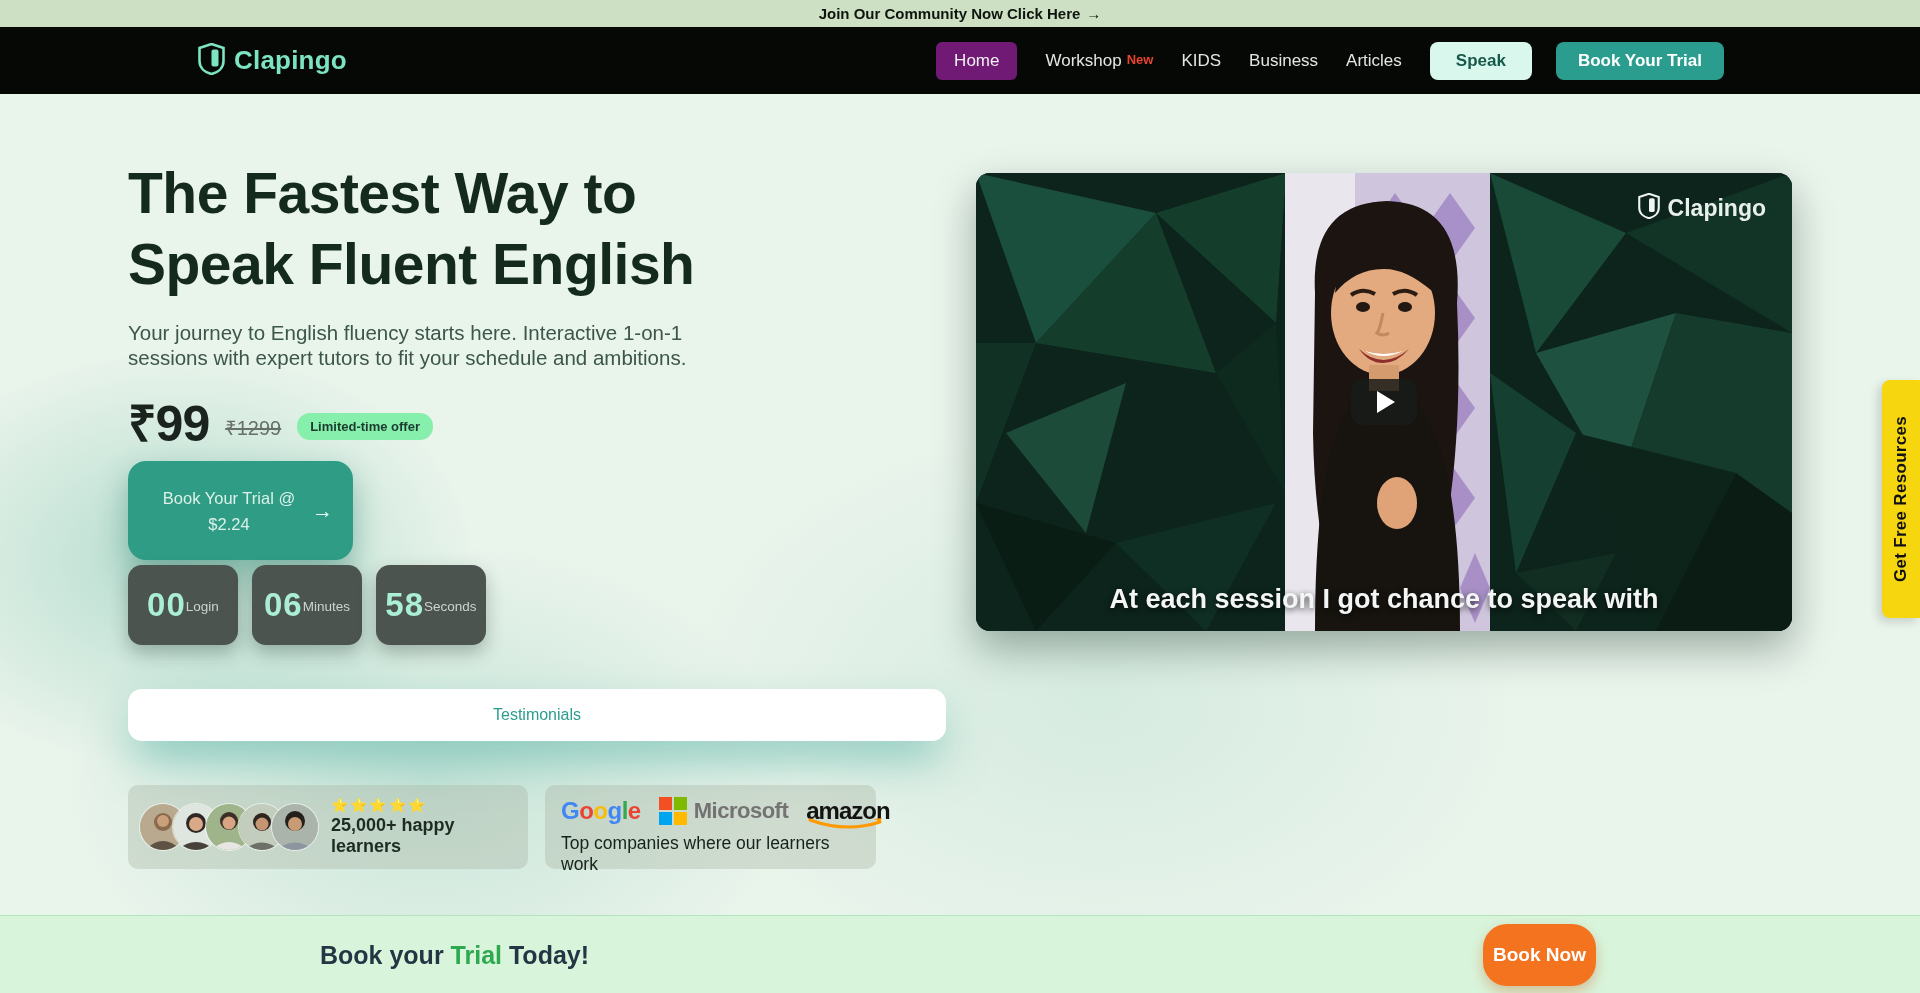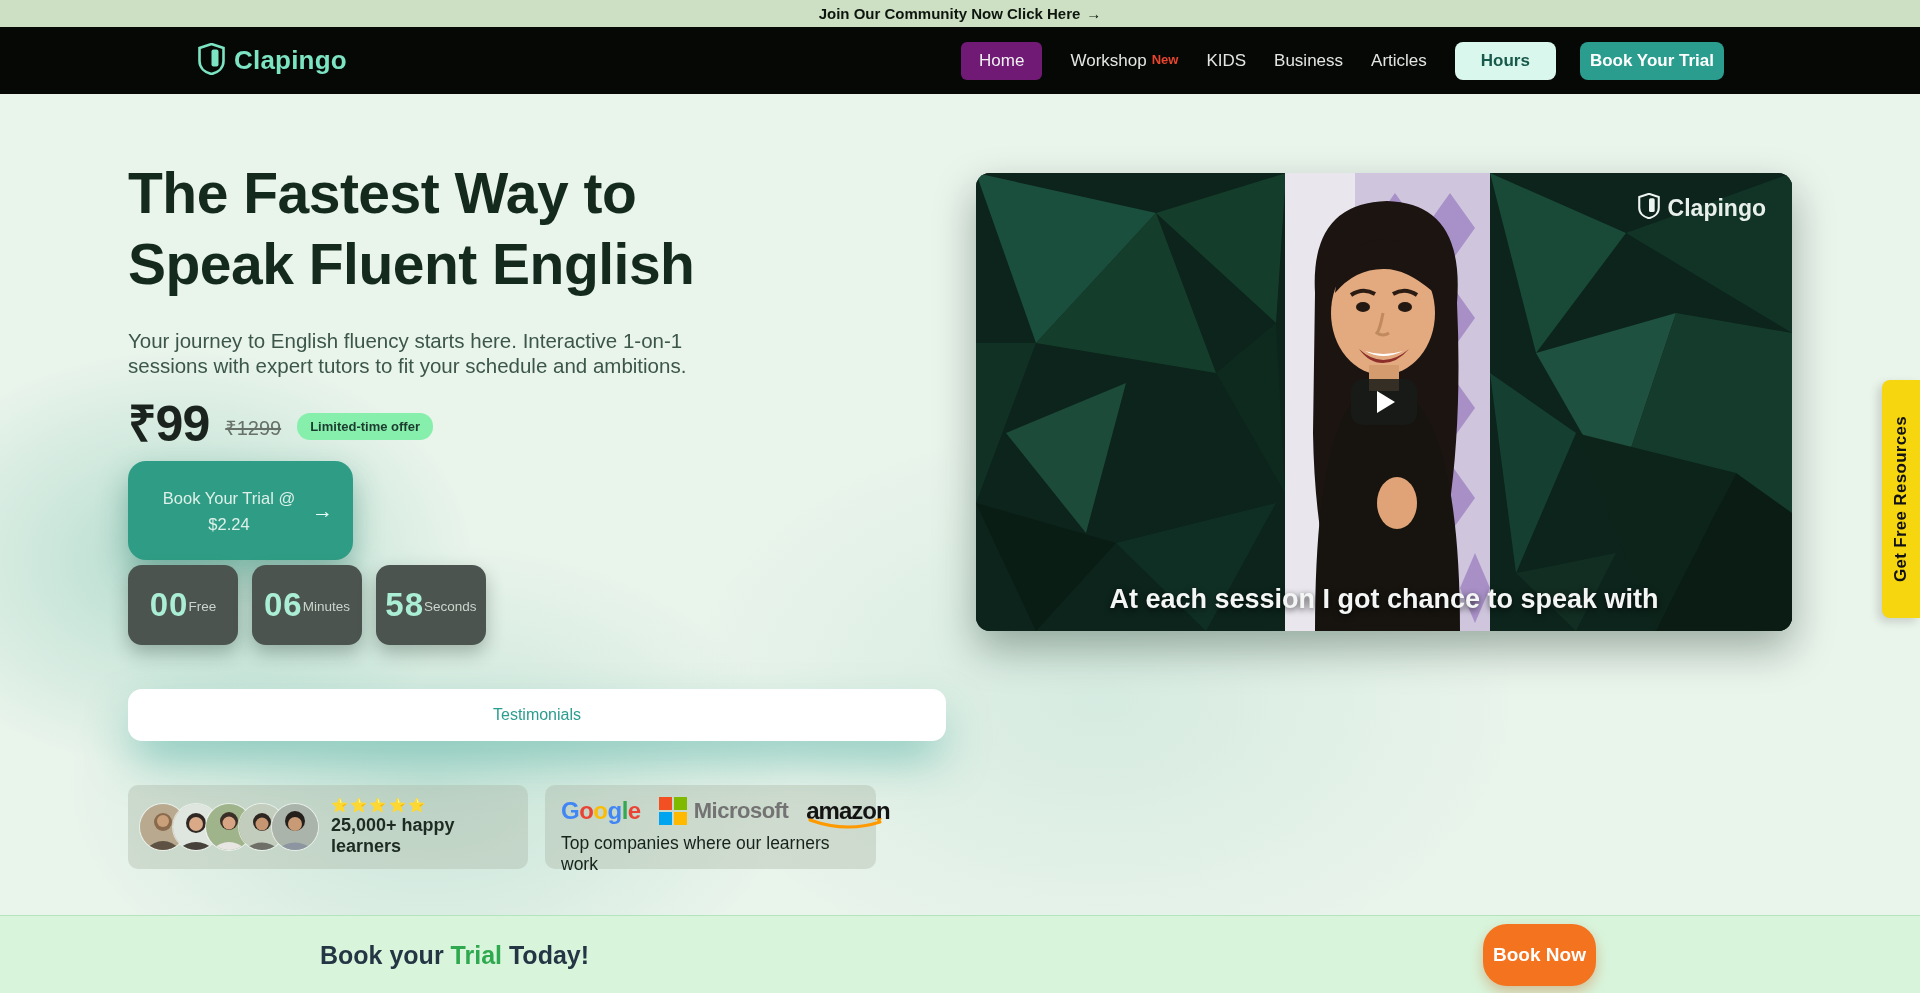--- a/index.html
+++ b/index.html
@@ -34,30 +34,30 @@
   .nav-link.active {
     background:#701a75; color:#f0f2f1; padding:9px 18px; border-radius:6px;
   }
   .nav-badge { color:#e8442e; font-size:13px; font-weight:700; margin-left:5px; vertical-align:2px; }
   .btn-login {
     background:#d9f7ec; color:#17594a; font-size:17px; font-weight:600;
     padding:9px 26px; border-radius:8px; border:none; cursor:pointer;
   }
   .btn-booktrial {
     background:#2a9d8f; color:#ffffff; font-size:17px; font-weight:600;
-    padding:9px 10px; border-radius:8px; border:none; cursor:pointer; margin-left:-4px;
+    padding:9px 22px; border-radius:8px; border:none; cursor:pointer; margin-left:-4px;
   }
 
   
   .hero-title {
     position:absolute; left:128px; top:158px; width:720px;
     font-size:57px; line-height:71px; font-weight:700; color:#142a1c; letter-spacing:-0.5px;
   }
   .hero-sub {
-    position:absolute; left:128px; top:328px; width:620px;
+    position:absolute; left:128px; top:320px; width:620px;
     font-size:20.5px; line-height:25px; color:#3c564a;
   }
   .price-row { position:absolute; left:128px; top:388px; display:flex; align-items:center; gap:16px; }
   .price-now { font-size:50px; font-weight:800; color:#1a231e; letter-spacing:-1px; }
   .price-old { font-size:20px; color:#67716a; text-decoration:line-through; margin-top:10px; }
   .offer-pill {
     background:#86efac; color:#1c3a2e; font-size:13px; font-weight:700;
     padding:6px 13px; border-radius:13px; margin-top:8px; white-space:nowrap;
   }
   .cta {
@@ -186,21 +186,21 @@
     <span class="brand-text">Clapingo</span>
   </div>
   <div class="nav-right">
     <span class="nav-link active">Home</span>
     <span class="nav-link">
       <span>Workshop</span><span class="nav-badge">New</span>
     </span>
     <span class="nav-link">KIDS</span>
     <span class="nav-link">Business</span>
     <span class="nav-link">Articles</span>
-    <button class="btn-login">Hours</button>
+    <button class="btn-login">Speak</button>
     <button class="btn-booktrial">Book Your Trial</button>
   </div>
 </div>
 
 <h1 class="hero-title">
   <span>The Fastest Way to</span><br>
   <span>Speak Fluent English</span>
 </h1>
 <p class="hero-sub">Your journey to English fluency starts here. Interactive 1-on-1 sessions with expert tutors to fit your schedule and ambitions.</p>
 
@@ -214,21 +214,21 @@
   <span class="cta-text">
     <span>Book Your Trial @</span><br>
     <span>$2.24</span>
   </span>
   <span class="cta-arrow">→</span>
 </button>
 
 <div class="countdown">
   <div class="cd-box">
     <span class="cd-num">00</span>
-    <span class="cd-label">Free</span>
+    <span class="cd-label">Login</span>
   </div>
   <div class="cd-box">
     <span class="cd-num">06</span>
     <span class="cd-label">Minutes</span>
   </div>
   <div class="cd-box">
     <span class="cd-num">58</span>
     <span class="cd-label">Seconds</span>
   </div>
 </div>

